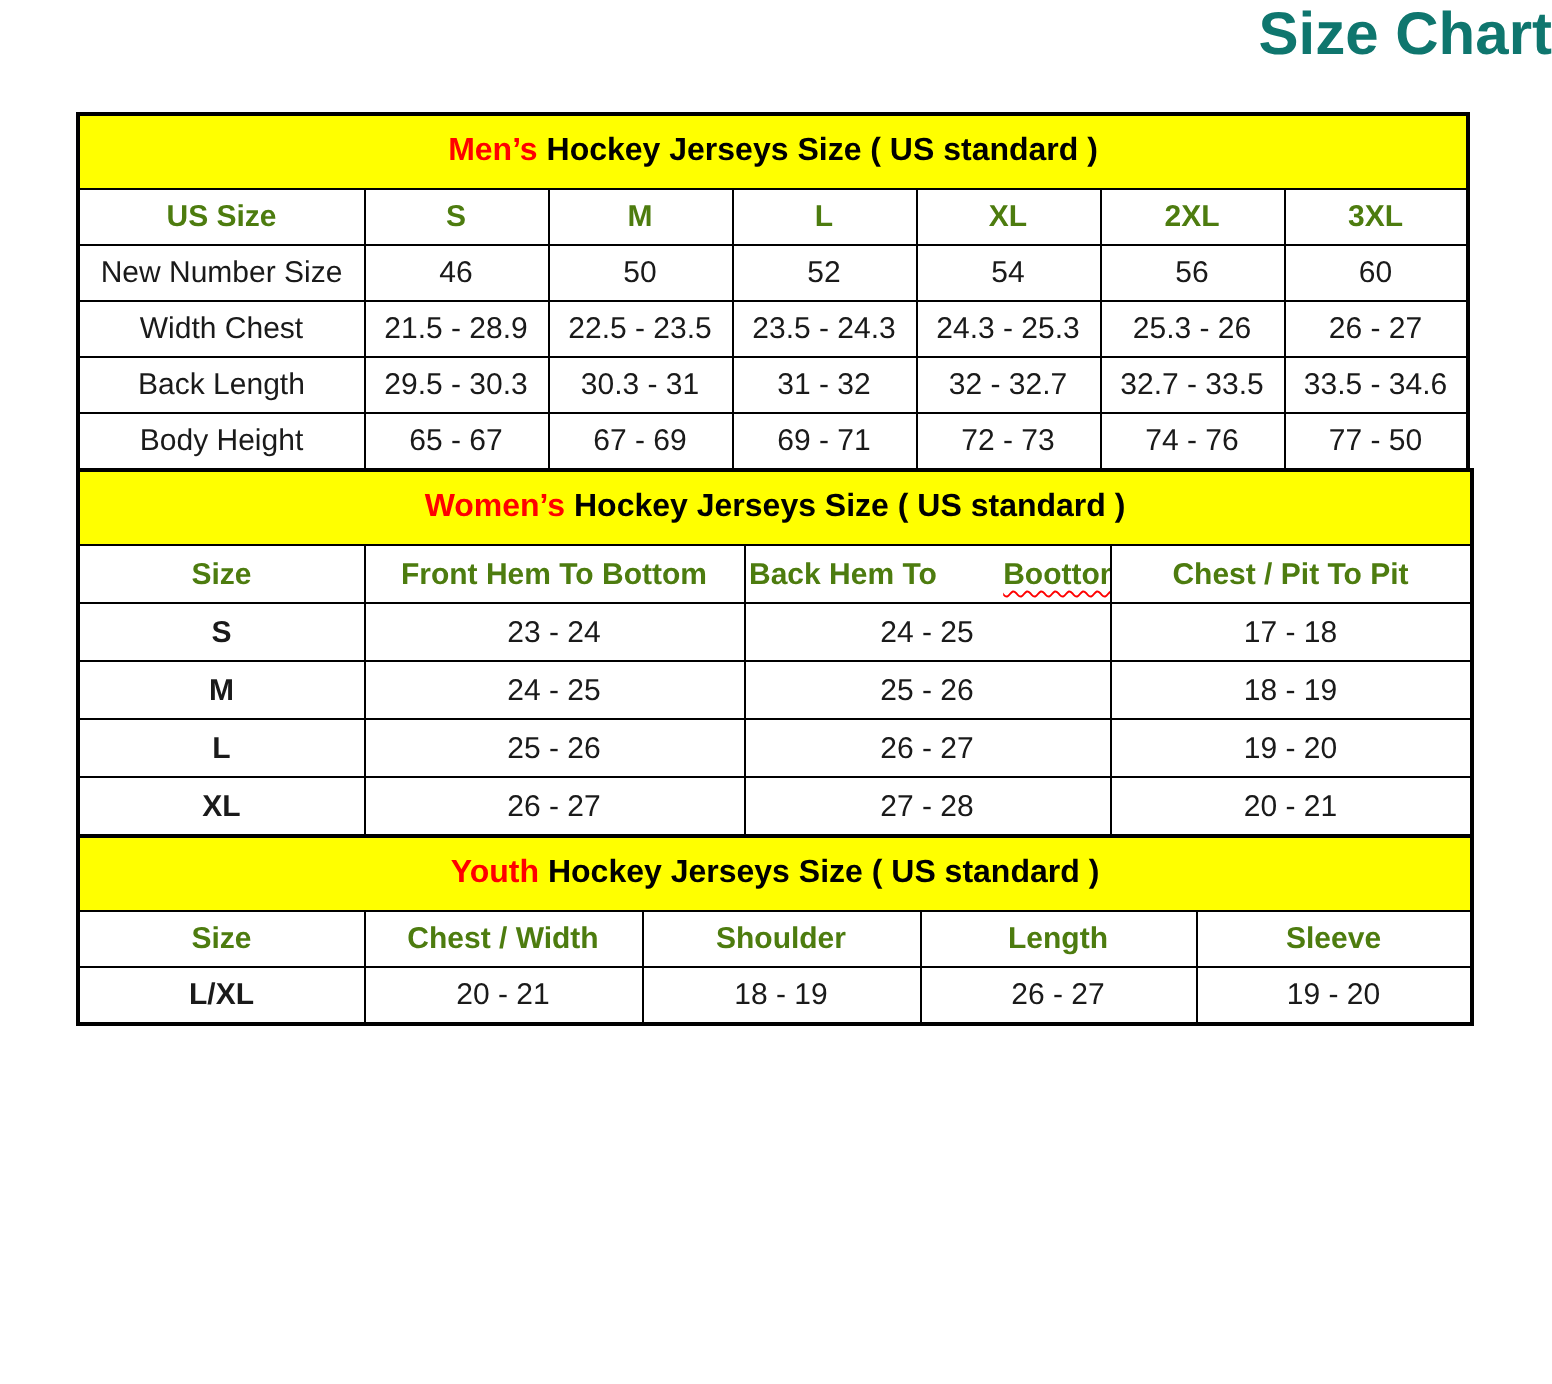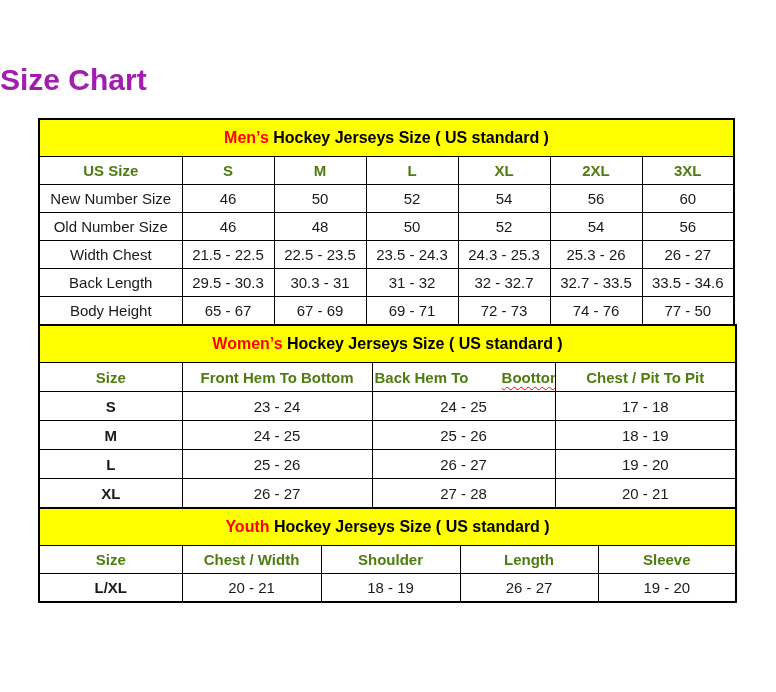--- a/index.html
+++ b/index.html
@@ -1,19 +1,19 @@
 <!DOCTYPE html>
 <html><head>
 <meta charset="utf-8">
 <style>
   html, body { margin:0; padding:0; background:#ffffff; }
   body { font-family:"Liberation Sans","DejaVu Sans",sans-serif; color:#1a1a1a; }
   .page { width:776px; height:692px; background:#ffffff; overflow:hidden; position:relative; }
-  .title { margin:0; padding-top:62px; text-align:left; font-size:30px; line-height:36px;
-           font-weight:bold; color:#a21caf; }
+  .title { margin:0; text-align:right; font-size:30px; line-height:36px;
+           font-weight:bold; color:#0f766e; }
   .tables { width:629px; margin:20px 0 0 38px; }
   table.tbl { border-collapse:collapse; table-layout:fixed; width:697px; border:2px solid #000; }
   table.tbl + table.tbl { margin-top:-2px; }
   .tbl th, .tbl td { border:1px solid #000; text-align:center; vertical-align:middle; padding:0 2px;
                      overflow:hidden; white-space:nowrap; }
   .band-cell { background:#ffff00; height:36px; font-size:16px; font-weight:bold; color:#000;
                border:2px solid #000; }
   .accent { color:#ff0000; }
   .head th { height:27px; font-size:15px; font-weight:bold; color:#4d7c0f; }
   .data td { height:27px; font-size:15px; font-weight:normal; color:#1a1a1a; }
@@ -60,31 +60,22 @@
       <tr class="data">
         <td>New Number Size</td>
         <td>46</td>
         <td>50</td>
         <td>52</td>
         <td>54</td>
         <td>56</td>
         <td>60</td>
       </tr>
       <tr class="data">
-        <td>Old Number Size</td>
-        <td>46</td>
-        <td>48</td>
-        <td>50</td>
-        <td>52</td>
-        <td>54</td>
-        <td>56</td>
-      </tr>
-      <tr class="data">
         <td>Width Chest</td>
-        <td>21.5 - 22.5</td>
+        <td>21.5 - 28.9</td>
         <td>22.5 - 23.5</td>
         <td>23.5 - 24.3</td>
         <td>24.3 - 25.3</td>
         <td>25.3 - 26</td>
         <td>26 - 27</td>
       </tr>
       <tr class="data">
         <td>Back Length</td>
         <td>29.5 - 30.3</td>
         <td>30.3 - 31</td>

